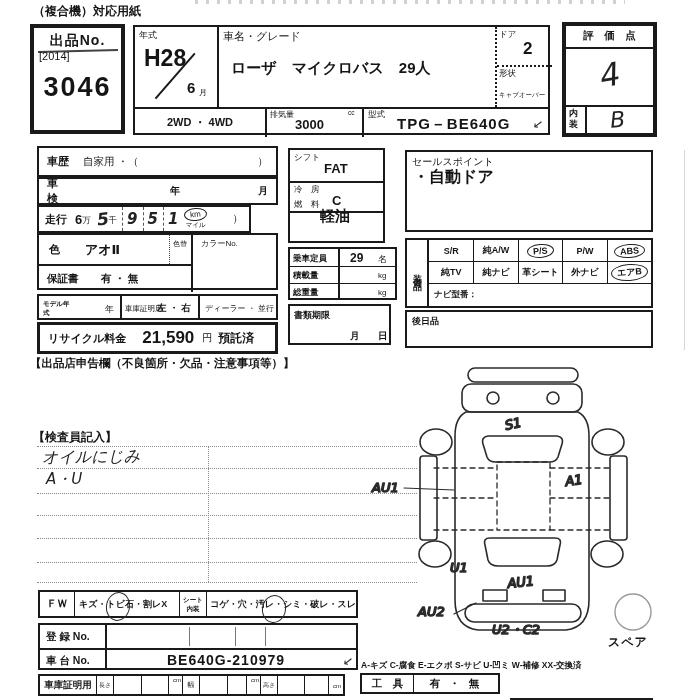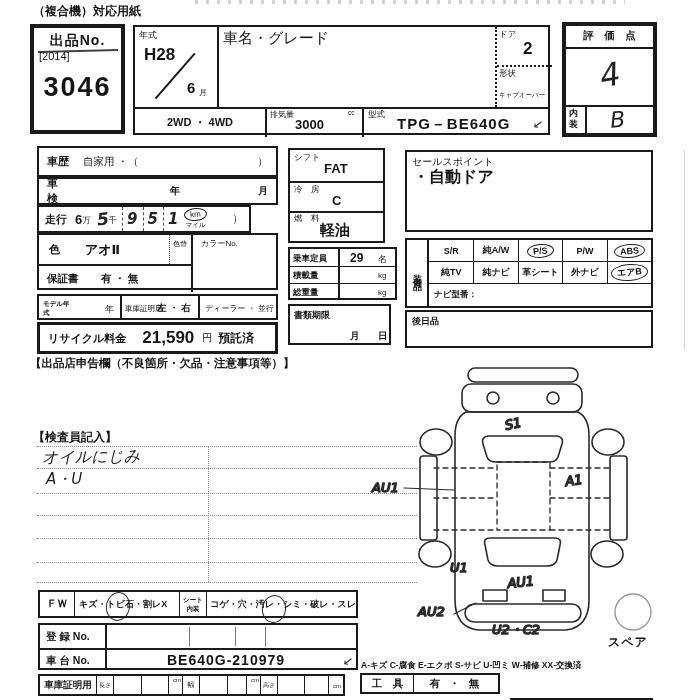--- a/index.html
+++ b/index.html
@@ -47,26 +47,27 @@
 <div class="box" style="left:133px;top:25px;width:417px;height:110px;">
 
   <div class="cell-line" style="left:82px;top:0;width:2px;height:80px;"></div>
   <div class="abs" style="left:360px;top:0;width:0;height:80px;border-left:2px dotted #1a1a1a;"></div>
   <div class="cell-line" style="left:0;top:80px;width:100%;height:2px;"></div>
   <div class="cell-line" style="left:130px;top:80px;width:2px;height:30px;"></div>
   <div class="cell-line" style="left:227px;top:80px;width:2px;height:30px;"></div>
   <div class="abs" style="left:362px;top:38px;width:55px;height:0;border-top:2px dotted #1a1a1a;"></div>
 
   <div class="abs" style="left:4px;top:2px;font-size:9px;">年式</div>
-  <div class="abs b" style="left:9px;top:18px;font-size:17px;">H28</div>
+  <div class="abs b" style="left:9px;top:18px;font-size:23px;">H28</div>
   <div class="abs" style="left:10px;top:48px;width:60px;height:1.6px;background:#1a1a1a;transform:rotate(-49deg);"></div>
   <div class="abs b" style="left:52px;top:52px;font-size:15px;">6</div>
   <div class="abs" style="left:64px;top:60px;font-size:8px;">月</div>
 
-  <div class="abs" style="left:88px;top:2px;font-size:15px;">車名・グレード</div>
+  <div class="abs" style="left:88px;top:2px;font-size:11px;">車名・グレード</div>
+  <div class="abs b" style="left:96px;top:32px;font-size:15px;white-space:nowrap;">ローザ　マイクロバス　29人</div>
 
   <div class="abs" style="left:364px;top:2px;font-size:8.5px;">ドア</div>
   <div class="abs b" style="left:388px;top:12px;font-size:17px;">2</div>
   <div class="abs" style="left:364px;top:41px;font-size:8.5px;">形状</div>
   <div class="abs" style="left:364px;top:64px;font-size:6.5px;white-space:nowrap;">キャブオーバー</div>
 
   <div class="abs b" style="left:0;top:80px;width:130px;height:30px;display:flex;align-items:center;justify-content:center;font-size:11px;">2WD ・ 4WD</div>
   <div class="abs" style="left:135px;top:82px;font-size:8px;">排気量</div>
   <div class="abs" style="left:213px;top:82px;font-size:6.5px;">cc</div>
   <div class="abs b" style="left:160px;top:90px;font-size:13px;">3000</div>
@@ -166,21 +167,21 @@
   <div class="abs" style="left:0;top:0;width:100%;height:31px;">
     <span class="abs" style="left:4px;top:2px;font-size:8.5px;">シフト</span>
     <span class="abs b" style="left:34px;top:11px;font-size:13px;">FAT</span>
   </div>
   <div class="cell-line" style="left:0;top:31px;width:100%;height:1.6px;"></div>
   <div class="abs" style="left:0;top:31px;width:100%;height:30px;">
     <span class="abs" style="left:4px;top:3px;font-size:8.5px;">冷　房</span>
     <span class="abs b" style="left:42px;top:12px;font-size:13px;">C</span>
   </div>
   <div class="cell-line" style="left:0;top:61px;width:100%;height:1.6px;"></div>
-  <div class="abs" style="left:0;top:61px;width:100%;height:34px;text-align:center;">
+  <div class="abs" style="left:0;top:47px;width:100%;height:34px;text-align:center;">
     <span class="abs" style="left:4px;top:2px;font-size:8.5px;">燃　料</span>
     <span class="abs b" style="left:30px;top:10px;font-size:15px;">軽油</span>
   </div>
 </div>
 
 <div class="box" style="left:288px;top:247px;width:109px;height:53px;">
   <div class="cell-line" style="left:48px;top:0;width:1.6px;height:100%;"></div>
   <div class="cell-line" style="left:0;top:17px;width:100%;height:1.4px;"></div>
   <div class="cell-line" style="left:0;top:34px;width:100%;height:1.4px;"></div>
   <span class="abs b" style="left:3px;top:4px;font-size:8.5px;">乗車定員</span>

